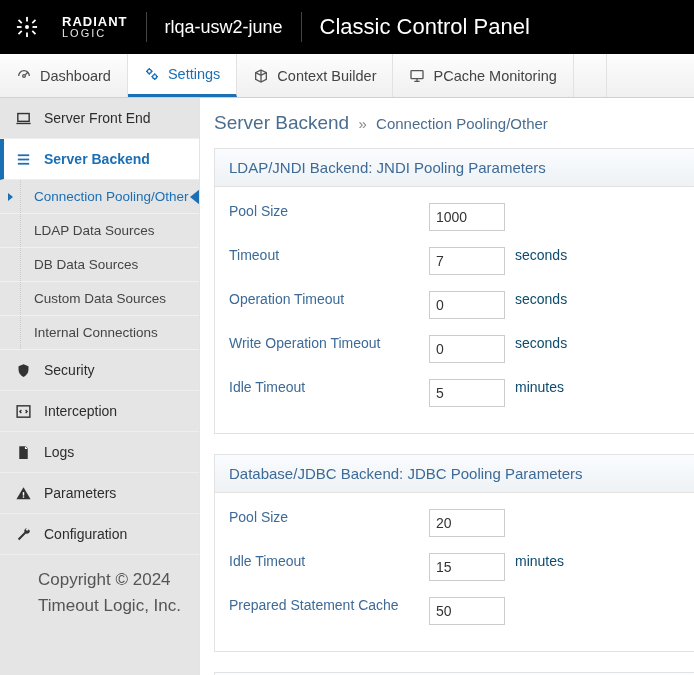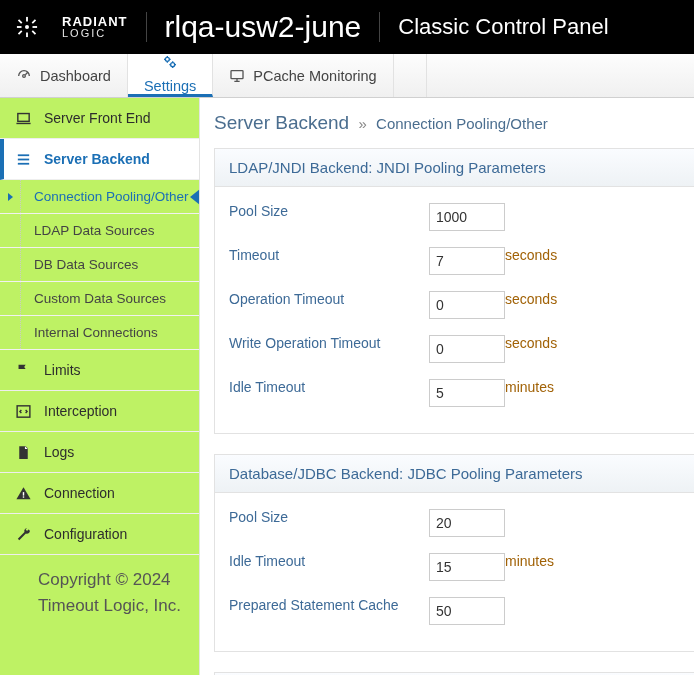--- a/index.html
+++ b/index.html
@@ -25,21 +25,21 @@
     display: flex;
     align-items: center;
     gap: 24px;
     padding-right: 18px;
   }
   .logo-svg { width: 22px; height: 22px; }
   .logo-text { line-height: 1; }
   .logo-top { font-size: 13px; font-weight: 600; letter-spacing: 1px; }
   .logo-bot { font-size: 11px; letter-spacing: 2px; opacity: .9; }
   .tenant {
-    font-size: 30px;
+    font-size: 18px;
     font-weight: 500;
     padding: 0 18px;
     border-left: 1px solid #444;
     border-right: 1px solid #444;
     height: 30px;
     line-height: 30px;
   }
   .panel-title { font-size: 22px; font-weight: 400; padding-left: 18px; }
 
   
@@ -58,33 +58,32 @@
     border-right: 1px solid #e2e2e2;
     color: #444;
     cursor: pointer;
     white-space: nowrap;
   }
   .navtab.active {
     color: #1b6fb5;
     border-bottom: 3px solid #1b6fb5;
     background: #fff;
     font-weight: 500;
-    flex-direction: column;
   }
   .navtab .ico { width: 16px; height: 16px; display:inline-flex; align-items:center; justify-content:center; }
 
   
   .body {
     display: flex;
     height: calc(675px - 54px - 44px);
   }
   .sidebar {
     width: 200px;
     border-right: 1px solid #e3e3e3;
-    background: #bef264;
+    background: #e5e5e5;
     overflow-y: auto;
     font-size: 14px;
   }
   .side-item {
     display: flex;
     align-items: center;
     gap: 12px;
     padding: 11px 14px;
     border-bottom: 1px solid #eee;
     color: #2d2d2d;
@@ -186,21 +185,22 @@
     color: #3d6a97;
   }
   .form-input {
     width: 76px;
     padding: 5px 6px;
     border: 1px solid #ccc;
     font-size: 14px;
     color:#333;
   }
   .form-unit {
-    color: #a16207;
+    margin-left: 10px;
+    color: #0c4a6e;
   }
 </style>
 </head>
 <body>
 
 <div class="topbar">
   <div class="logo-block">
     <svg class="logo-svg" viewBox="0 0 24 24">
       <g fill="#fff">
         <circle cx="12" cy="12" r="2.2"></circle>
@@ -241,20 +241,29 @@
           <circle cx="8" cy="8" r="3"></circle>
           <circle cx="16" cy="16" r="3"></circle>
           <path d="M8 3v2M8 11v2M3 8h2M11 8h2M16 11v2M16 19v2M11 16h2M19 16h2"></path>
         </svg>
     </span>
     <span>Settings</span>
   </div>
   <div class="navtab">
     <span class="ico">
       <svg width="16" height="16" viewBox="0 0 24 24" fill="none" stroke="#555" stroke-width="2">
+          <path d="M12 3l8 4v10l-8 4-8-4V7l8-4z"></path>
+          <path d="M12 3v18M4 7l8 4 8-4"></path>
+        </svg>
+    </span>
+    <span>Context Builder</span>
+  </div>
+  <div class="navtab">
+    <span class="ico">
+      <svg width="16" height="16" viewBox="0 0 24 24" fill="none" stroke="#555" stroke-width="2">
           <rect x="3" y="4" width="18" height="12" rx="1"></rect>
           <path d="M8 20h8M12 16v4"></path>
         </svg>
     </span>
     <span>PCache Monitoring</span>
   </div>
   <div class="navtab">
     
     
   </div>
@@ -298,24 +307,24 @@
     <div class="side-sub">
       <span>Custom Data Sources</span>
     </div>
     <div class="side-sub">
       <span>Internal Connections</span>
     </div>
 
     <div class="side-item">
       <span class="ico">
         <svg width="17" height="17" viewBox="0 0 24 24" fill="#333">
-            <path d="M5 3v18M5 4h10l-2 3 2 3H5"></path>
-          </svg>
-      </span>
-      <span>Limits</span>
+            <path d="M12 3l7 3v5c0 5-3 8-7 10-4-2-7-5-7-10V6l7-3z"></path>
+          </svg>
+      </span>
+      <span>Security</span>
     </div>
     <div class="side-item">
       <span class="ico">
         <svg width="17" height="17" viewBox="0 0 24 24" fill="none" stroke="#333" stroke-width="2">
             <rect x="3" y="4" width="18" height="16"></rect>
             <path d="M9 10l-2 2 2 2M15 10l2 2-2 2"></path>
           </svg>
       </span>
       <span>Interception</span>
     </div>
@@ -329,21 +338,21 @@
       <span>Logs</span>
     </div>
     <div class="side-item">
       <span class="ico">
         <svg width="17" height="17" viewBox="0 0 24 24" fill="#333">
             <path d="M12 3L2 20h20L12 3z"></path>
             <rect x="11" y="10" width="2" height="5" fill="#fff"></rect>
             <rect x="11" y="16" width="2" height="2" fill="#fff"></rect>
           </svg>
       </span>
-      <span>Connection</span>
+      <span>Parameters</span>
     </div>
     <div class="side-item">
       <span class="ico">
         <svg width="17" height="17" viewBox="0 0 24 24" fill="#333">
             <path d="M21 7a4 4 0 0 1-5.6 3.6L6 20l-2-2 9.4-9.4A4 4 0 0 1 17 3l-2 2 2 2 2-2a4 4 0 0 1 2 2z"></path>
           </svg>
       </span>
       <span>Configuration</span>
     </div>
 

